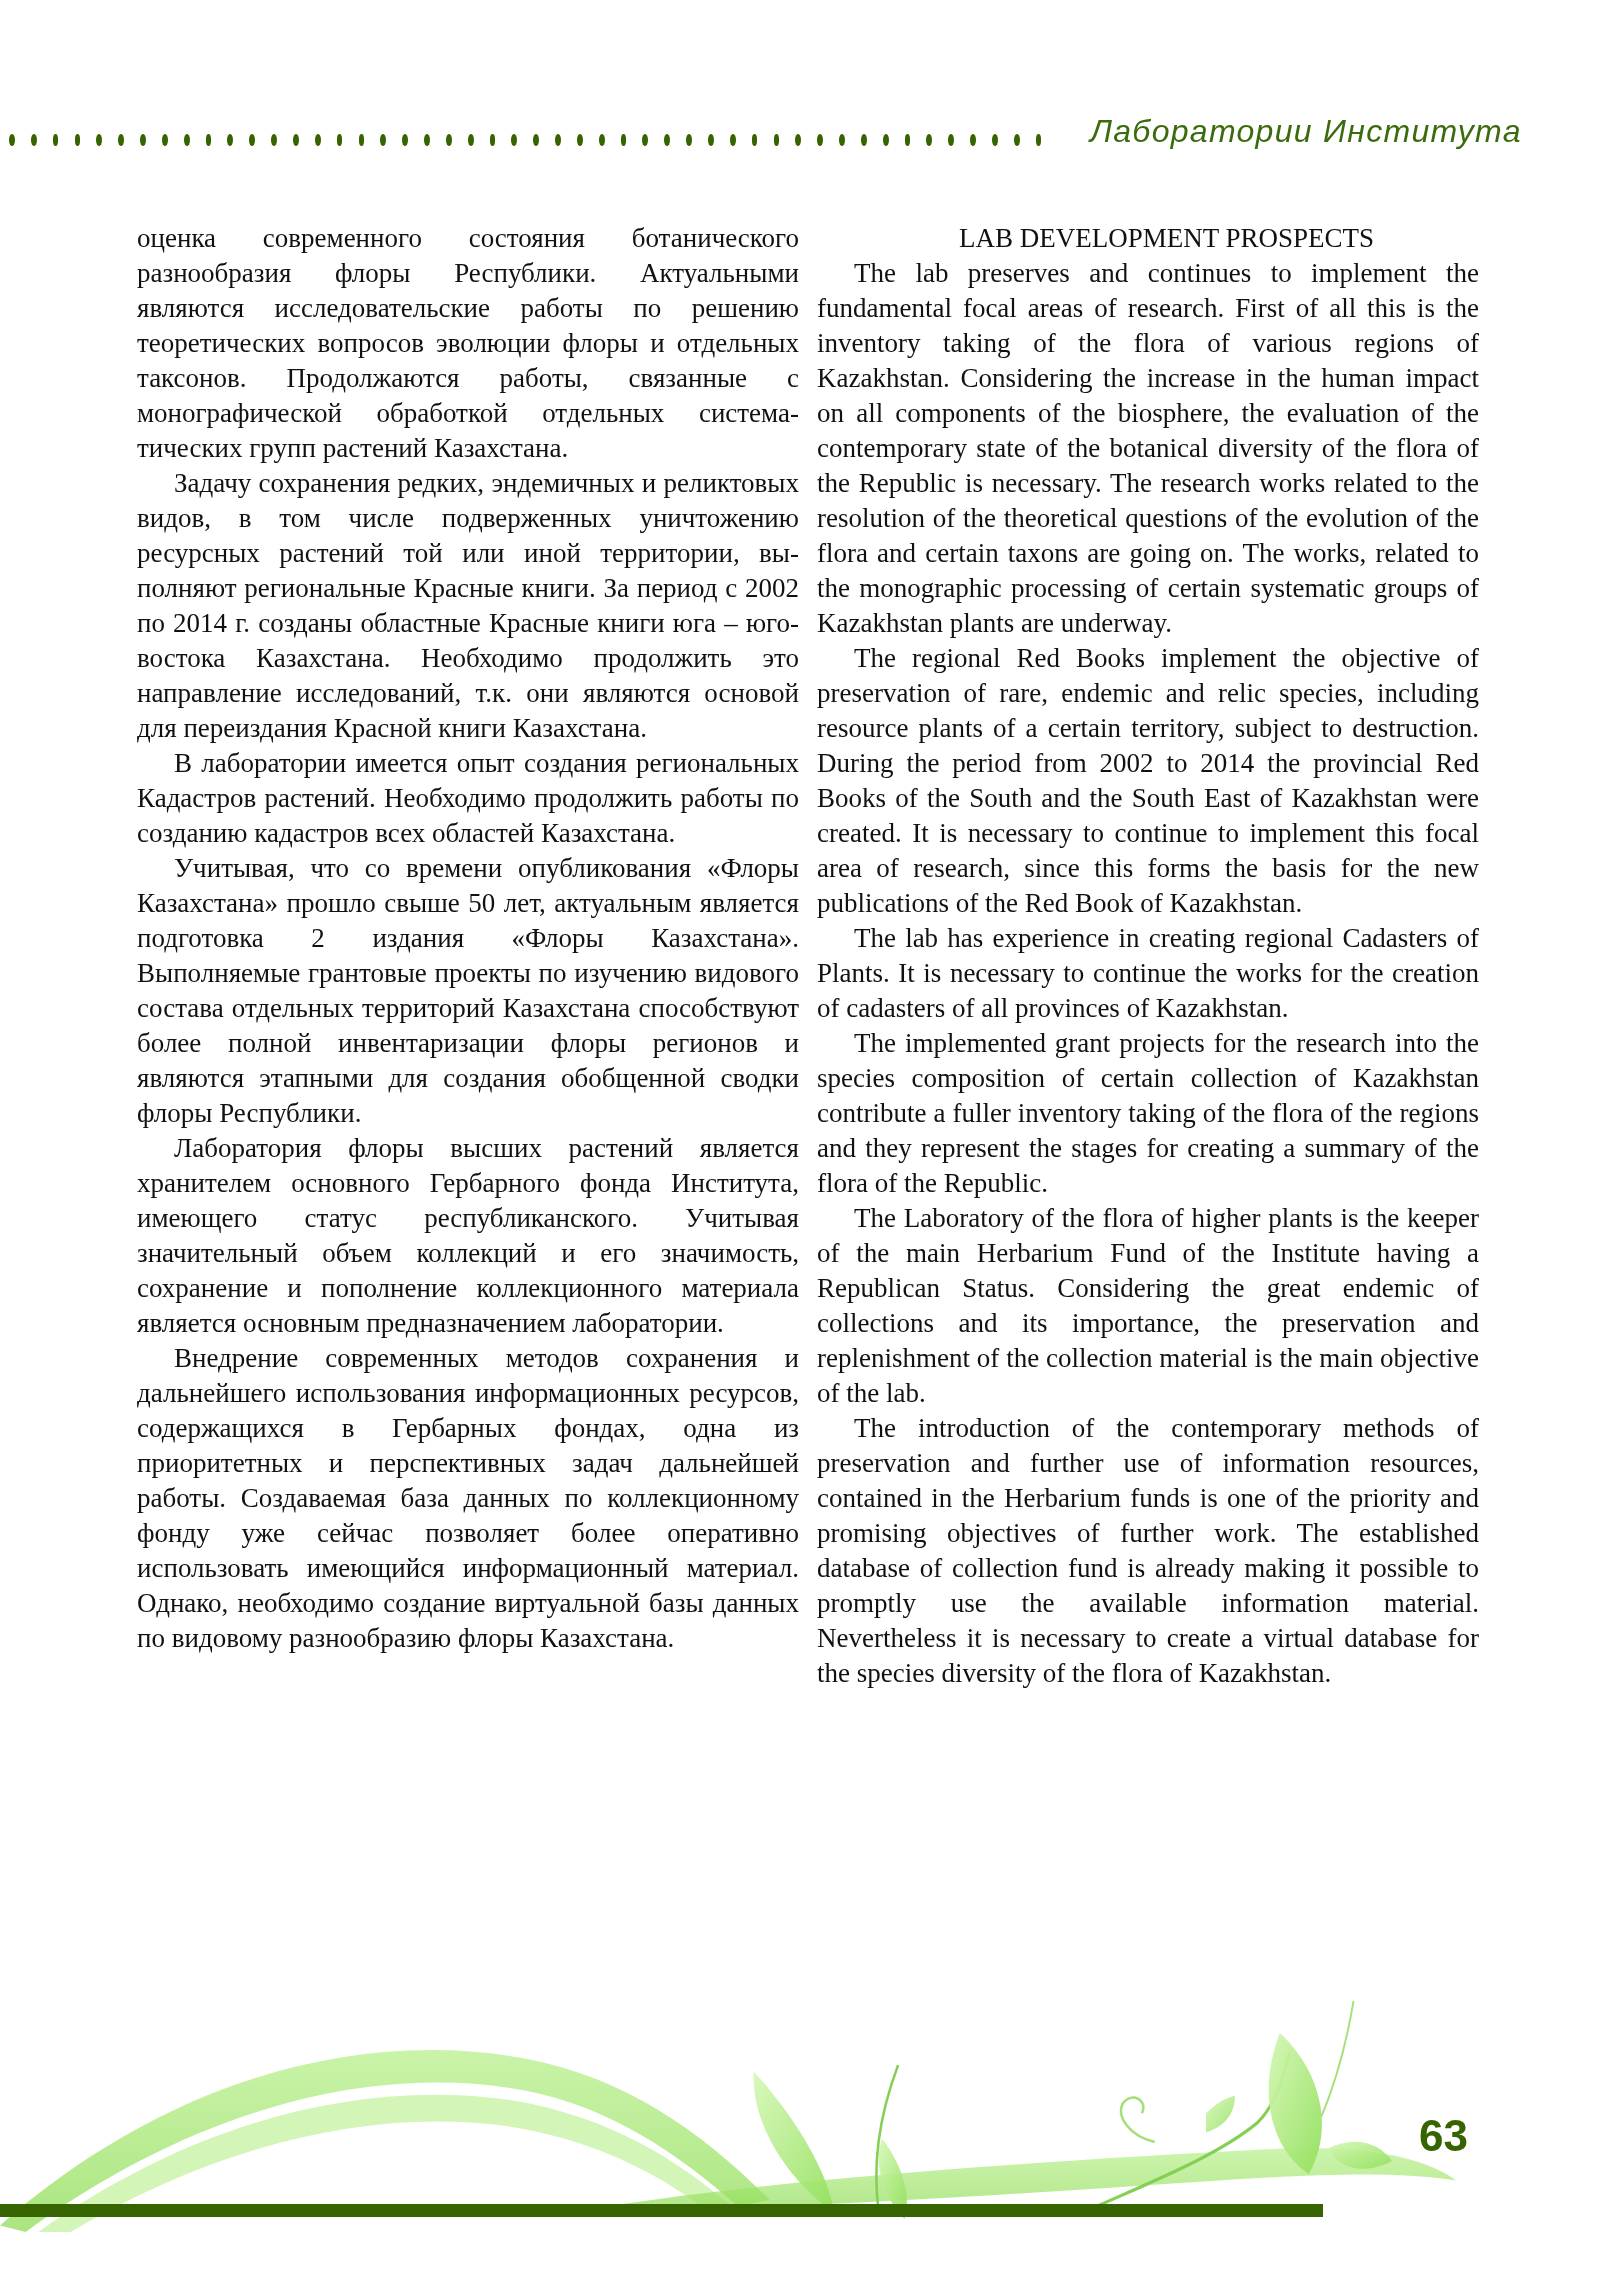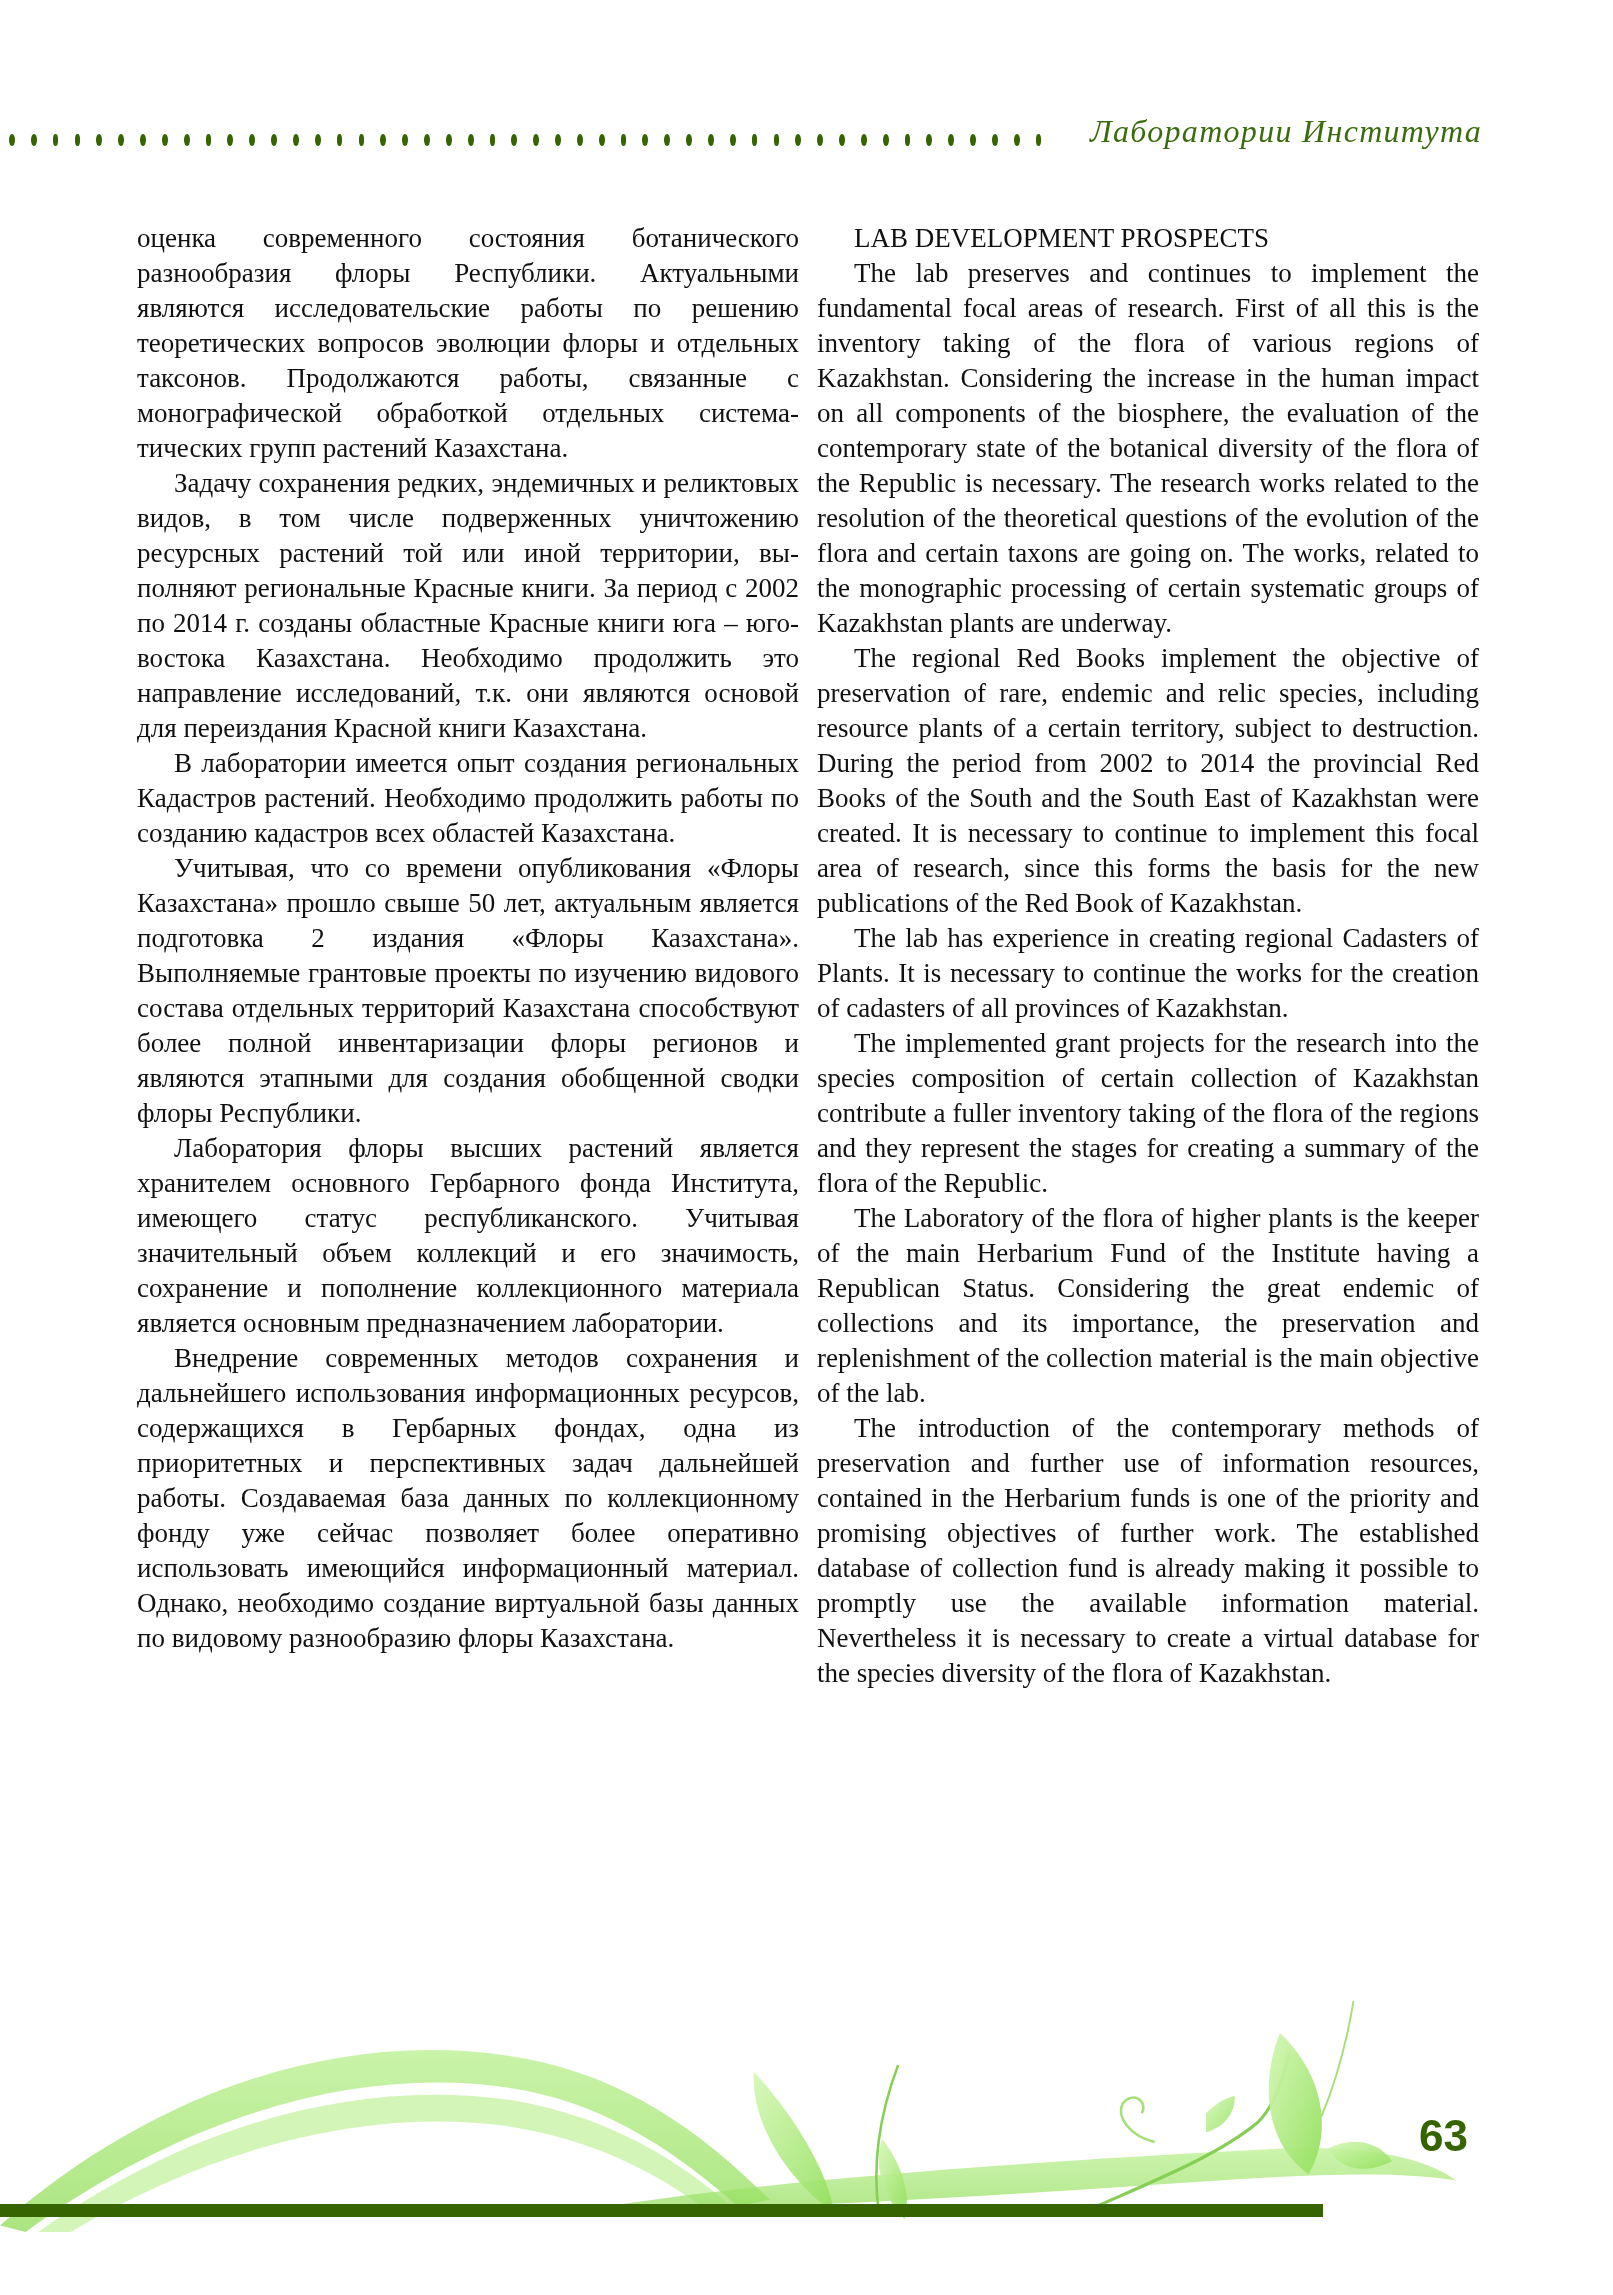--- a/index.html
+++ b/index.html
@@ -9,37 +9,37 @@
   
   .header-dots {
     position: absolute; left: 9px; top: 133px; width: 1033px; height: 14px;
     display: flex; justify-content: space-between; align-items: center;
   }
   .header-dots .dot {
     width: 5.8px; height: 12.2px; border-radius: 50%; background: #366400;
   }
   .header-title {
     position: absolute; left: 1090px; top: 113px;
-    font-family: Liberation Serif, serif; font-style: italic;
+    font-family: Liberation Sans, sans-serif; font-style: italic;
     font-size: 32px; color: #3a6b0c; letter-spacing: 1.3px; white-space: nowrap;
   }
 
   
   .column {
     position: absolute; top: 221px; width: 662px;
     font-family: "Liberation Serif", serif; font-size: 27px; line-height: 35px;
     color: #111111; text-align: justify; hyphens: manual;
     transform-origin: left top;
   }
   .col-left { left: 137px; }
   .col-right { left: 817px; }
   .column p { margin: 0; text-indent: 37px; }
   .column p.noindent { text-indent: 0; }
   .column .section-heading {
-    margin: 0; text-indent: 37px; text-transform: uppercase; text-align: left;
+    margin: 0; text-indent: 37px; text-transform: uppercase; text-align: center;
   }
 
   
   .footer-deco { position: absolute; left: 0; top: 1988px; width: 1614px; height: 244px; }
   .footer-bar {
     position: absolute; left: 0; top: 2204px; width: 1323px; height: 13px; background: #366400;
   }
   .page-number {
     position: absolute; left: 1419px; top: 2111px;
     font-family: "Liberation Sans", sans-serif; font-weight: bold;

